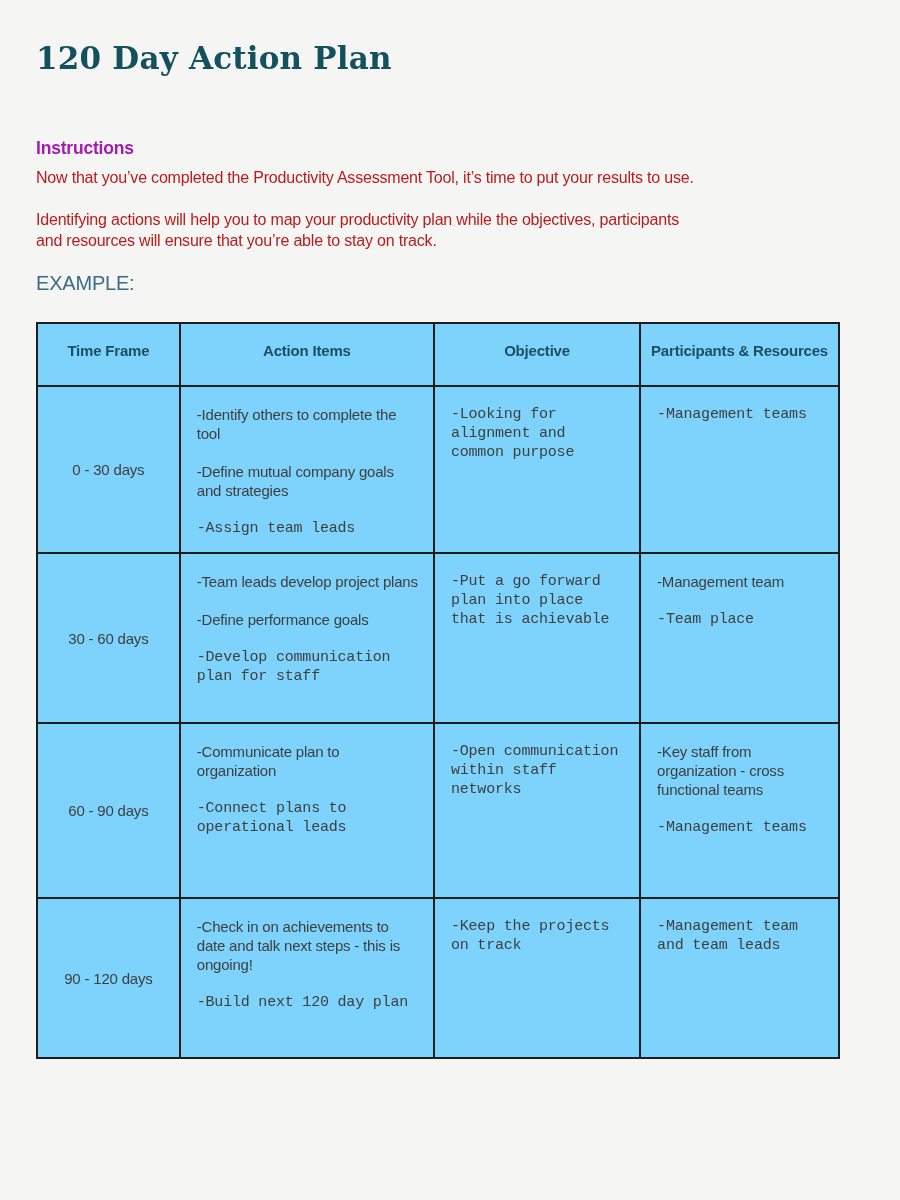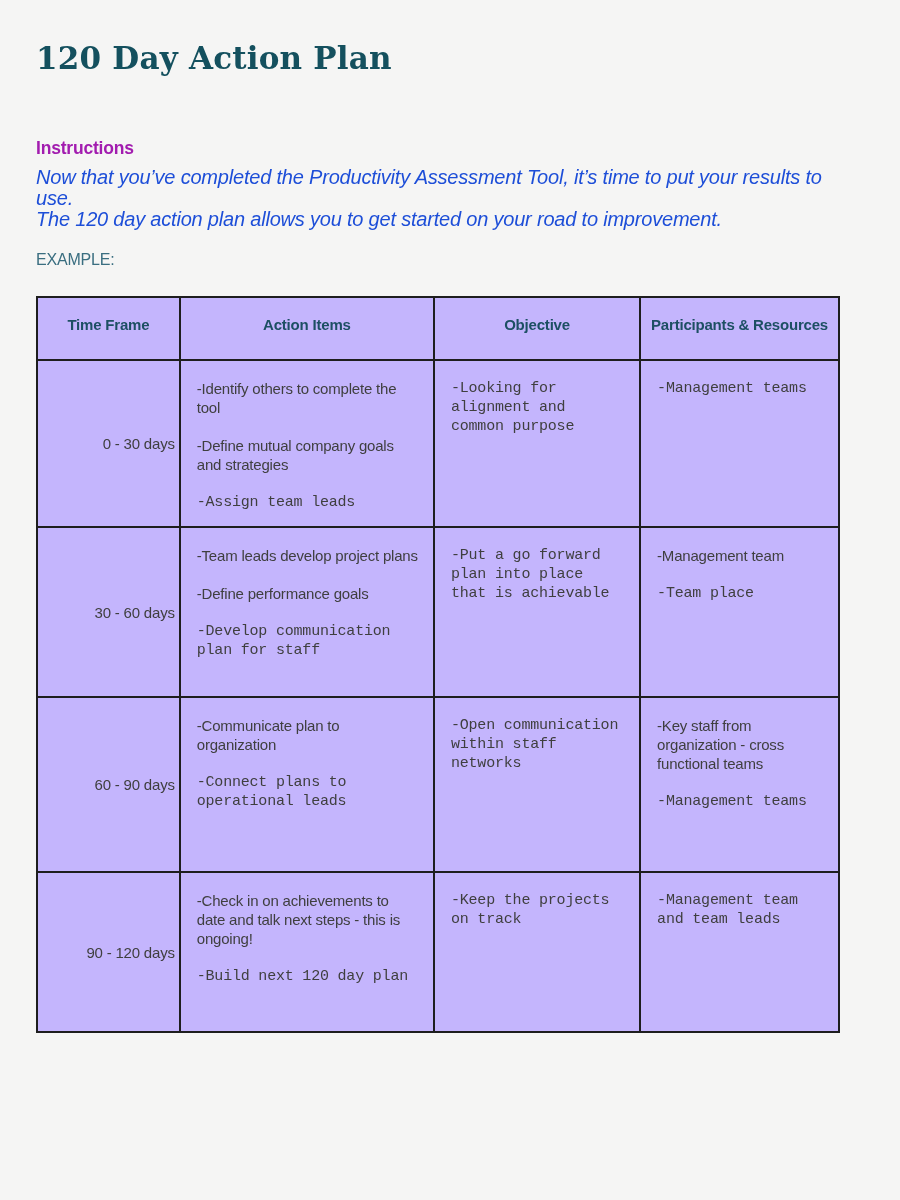--- a/index.html
+++ b/index.html
@@ -25,39 +25,38 @@
   }
   .intro { margin-top: 62px; }
   .instructions-heading {
     font-size: 17.5px;
     font-weight: 700;
     color: #a21caf;
     letter-spacing: -0.2px;
     margin-bottom: 8px;
   }
   .para {
-    font-size: 20px;
+    font-size: 16px;
     line-height: 21px;
-    color: #1d4ed8;
+    color: #b91c1c;
     letter-spacing: -0.2px;
-    font-style: italic;
   }
   .para + .para { margin-top: 21px; }
   .example-label {
     margin-top: 21px;
-    font-size: 16px;
+    font-size: 20px;
     color: #3a6e80;
     letter-spacing: -0.2px;
   }
   table.action-plan {
     margin-top: 27px;
     width: 804px;
     border-collapse: collapse;
     table-layout: fixed;
-    background: #c4b5fd;
+    background: #7dd3fc;
   }
   table.action-plan th,
   table.action-plan td {
     border: 2px solid #1e1e1e;
   }
   col.c1 { width: 17.8%; }
   col.c2 { width: 31.7%; }
   col.c3 { width: 25.7%; }
   col.c4 { width: 24.8%; }
   th {
@@ -73,42 +72,45 @@
   td {
     vertical-align: top;
     padding: 18px 14px 14px 16px;
     font-size: 15px;
     line-height: 19px;
     color: #3f3f3f;
     letter-spacing: -0.2px;
   }
   td.timeframe {
     vertical-align: middle;
-    text-align: right;
+    text-align: center;
     padding: 0 4px;
   }
   td .cell-item { margin: 0 0 19px 0; }
   td .cell-item:last-child { margin-bottom: 0; font-family: Liberation Mono, monospace; }
   tr.r1 td { height: 165px; }
   tr.r2 td { height: 170px; }
   tr.r3 td { height: 175px; }
   tr.r4 td { height: 160px; border-radius: 23px; }
 </style>
 </head>
 <body>
 
 <div class="page">
 
   <h1 class="doc-title">120 Day Action Plan</h1>
 
   <section class="intro">
     <h2 class="instructions-heading">Instructions</h2>
     <div class="para">
       <div>Now that you’ve completed the Productivity Assessment Tool, it’s time to put your results to use.</div>
-      <div>The 120 day action plan allows you to get started on your road to improvement.</div>
+    </div>
+    <div class="para">
+      <div>Identifying actions will help you to map your productivity plan while the objectives, participants</div>
+      <div>and resources will ensure that you’re able to stay on track.</div>
     </div>
     <div class="example-label">EXAMPLE:</div>
   </section>
 
   <table class="action-plan">
     <colgroup>
       <col class="c1">
         <col class="c2">
         <col class="c3">
         <col class="c4">

